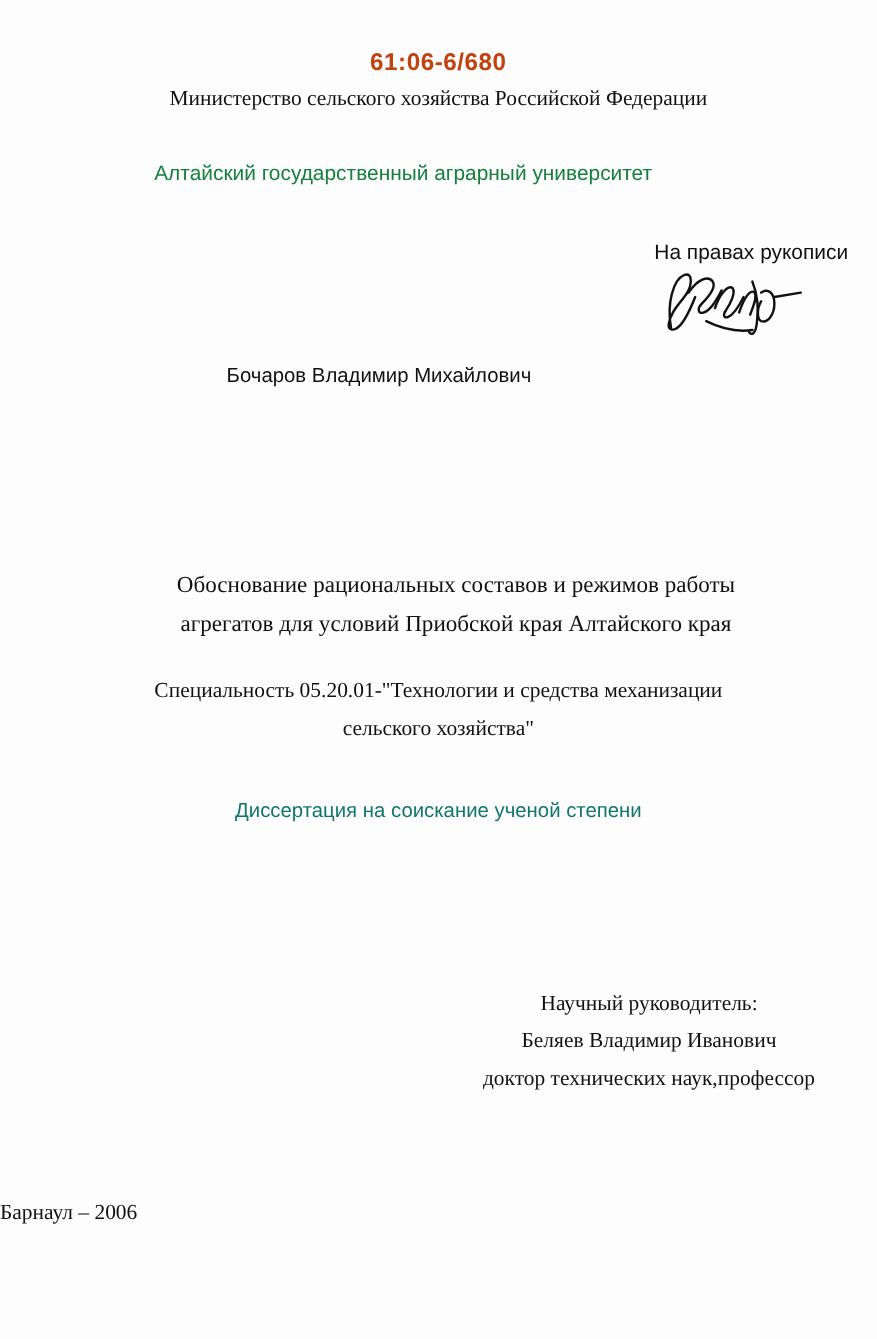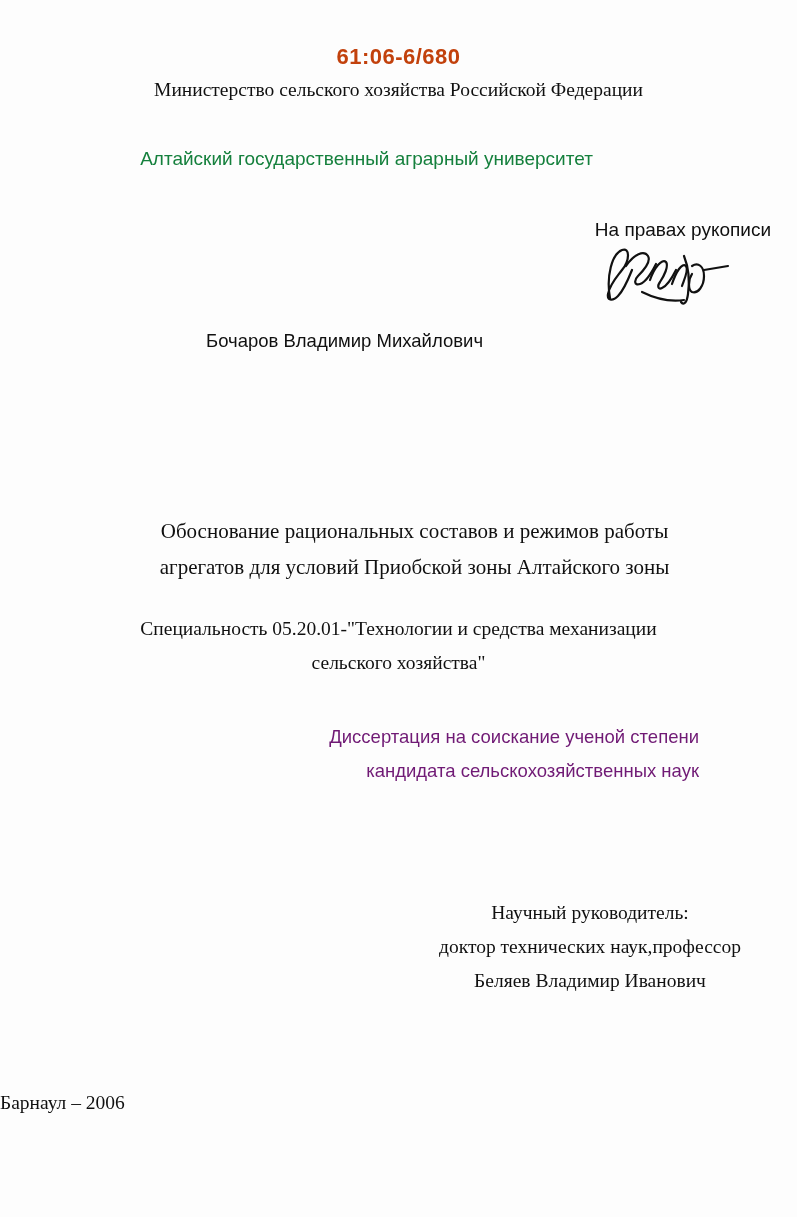--- a/index.html
+++ b/index.html
@@ -97,25 +97,25 @@
     font-family: "Liberation Serif", serif;
     font-size: 19.5px;
     line-height: 34px;
     color: #101010;
   }
   .degree-block {
     position: absolute;
     top: 720px;
     left: 98px;
     width: 601px;
-    text-align: right;
+    text-align: center;
     font-family: "Liberation Sans", sans-serif;
     font-size: 18.5px;
     line-height: 34px;
-    color: #701a75;
+    color: #0f766e;
   }
   .advisor-block {
     position: absolute;
     top: 896px;
     left: 400px;
     width: 380px;
     text-align: center;
     font-family: "Liberation Serif", serif;
     font-size: 19.5px;
     line-height: 34px;
@@ -160,34 +160,33 @@
         <path d="M112 34 L136 30"></path>
         <path d="M50 56 C62 62 78 66 92 64"></path>
       </g>
     </svg>
   </div>
 
   <div class="author">Бочаров Владимир Михайлович</div>
 
   <div class="title-block">
     <span class="line">Обоснование рациональных составов и режимов работы</span>
-    <span class="line">агрегатов для условий Приобской зоны Алтайского зоны</span>
+    <span class="line">агрегатов для условий Приобской края Алтайского края</span>
   </div>
 
   <div class="specialty-block">
     <span class="line">Специальность 05.20.01-"Технологии и средства механизации</span>
     <span class="line">сельского хозяйства"</span>
   </div>
 
   <div class="degree-block">
     <span class="line">Диссертация на соискание ученой степени</span>
-    <span class="line">кандидата сельскохозяйственных наук</span>
   </div>
 
   <div class="advisor-block">
     <span class="line">Научный руководитель:</span>
+    <span class="line">Беляев Владимир Иванович</span>
     <span class="line">доктор технических наук,профессор</span>
-    <span class="line">Беляев Владимир Иванович</span>
   </div>
 
   <div class="city-year">Барнаул – 2006</div>
 
 </div>
 
 </body></html>

